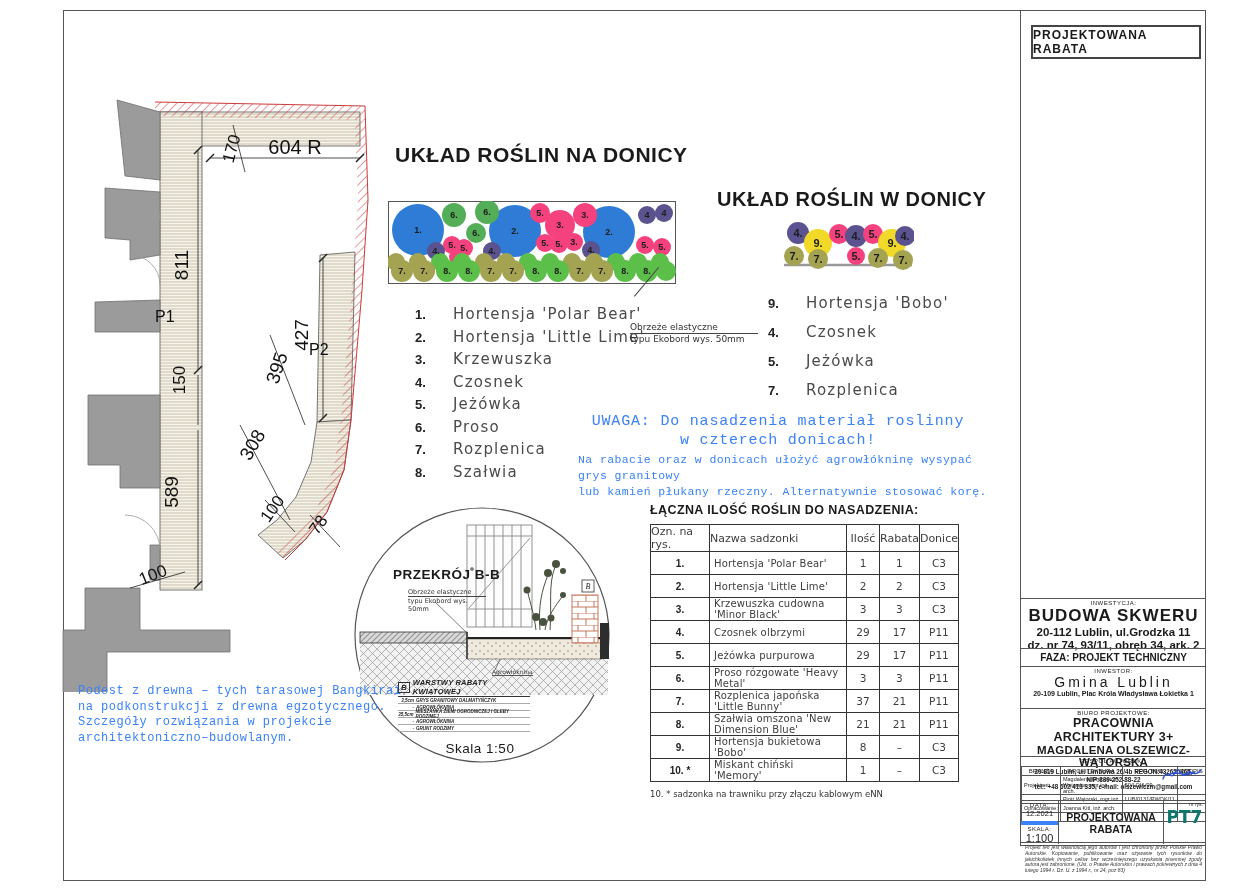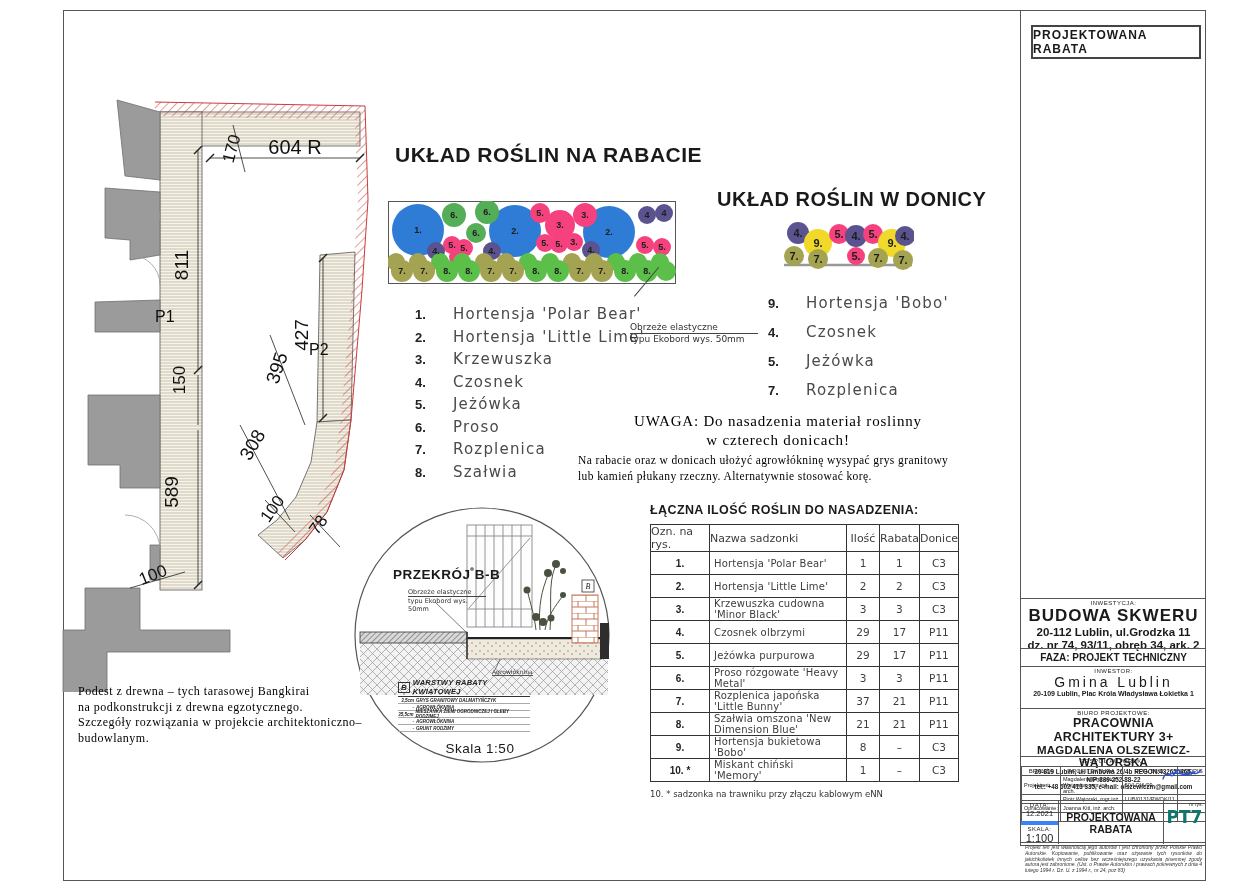--- a/index.html
+++ b/index.html
@@ -6,21 +6,21 @@
   .sheet{position:relative;width:1260px;height:891px;background:#fff;overflow:hidden;
          font-family:"Liberation Sans",sans-serif;color:#1a1a1a;}
   .abs{position:absolute;}
   .frame{left:63px;top:10px;width:1141px;height:869px;border:1px solid #555;}
   
   .corner-box{left:1031px;top:25px;width:166px;height:30px;border:2px solid #444;
               display:flex;align-items:center;justify-content:center;
               font-size:12px;font-weight:bold;letter-spacing:1px;}
   
   .h1{font-size:21px;font-weight:bold;letter-spacing:.5px;}
-  .arch{font-family:Liberation Serif, serif;color:#000000;}
+  .arch{font-family:Liberation Mono, monospace;color:#3b82f6;}
   
   .plist-row{display:flex;align-items:baseline;}
   .plist-no{width:38px;font-size:13px;font-weight:bold;color:#222;}
   .plist-name{font-family:"DejaVu Sans",sans-serif;color:#4a4a4a;font-size:15px;letter-spacing:1.2px;}
   .rabata-list .plist-row{height:22.5px;}
   .donica-list .plist-row{height:29px;}
   
   .callout{font-size:9px;color:#333;font-family:"DejaVu Sans",sans-serif;}
   .callout .c1{border-bottom:1px solid #444;padding-bottom:1px;}
   .leader{background:#444;height:1px;}
@@ -154,21 +154,21 @@
     <text class="dim" font-size="17" text-anchor="middle" transform="rotate(-90 130 300)" x="130" y="300">150</text>
     <text class="dim" font-size="19" text-anchor="middle" transform="rotate(-60 203 368)" x="203" y="368">308</text>
     <text class="dim" font-size="19" text-anchor="middle" transform="rotate(-90 123 412)" x="123" y="412">589</text>
     <text class="dim" font-size="17" text-anchor="middle" transform="rotate(-55 222 432)" x="222" y="432">100</text>
     <text class="dim" font-size="17" text-anchor="middle" transform="rotate(-55 268 448)" x="268" y="448">78</text>
     <text class="dim" font-size="17" text-anchor="middle" transform="rotate(-22 100 500)" x="100" y="500">100</text>
     <text class="dim" x="100" y="242" font-size="16">P1</text>
     <text class="dim" x="254" y="275" font-size="16">P2</text>
   </svg>
 
-  <div class="abs h1" style="left:395px;top:143px;">UKŁAD ROŚLIN NA RABACIE</div>
+  <div class="abs h1" style="left:395px;top:143px;">UKŁAD ROŚLIN NA DONICY</div>
 
   <svg class="abs" style="left:388px;top:201px;" width="288" height="83" viewBox="0 0 288 83">
     <rect x="0.5" y="0.5" width="287" height="82" fill="#fff" stroke="#555" stroke-width="1"></rect>
   <circle cx="30" cy="29" r="26" fill="#2e7cd6"></circle>
       <circle cx="127" cy="30" r="26" fill="#2e7cd6"></circle>
       <circle cx="221" cy="31" r="26" fill="#2e7cd6"></circle>
       <circle cx="66" cy="14" r="12" fill="#54ad57"></circle>
       <circle cx="99" cy="11" r="12" fill="#54ad57"></circle>
       <circle cx="88" cy="32" r="10" fill="#54ad57"></circle>
       <circle cx="172" cy="24" r="15" fill="#f5417e"></circle>

